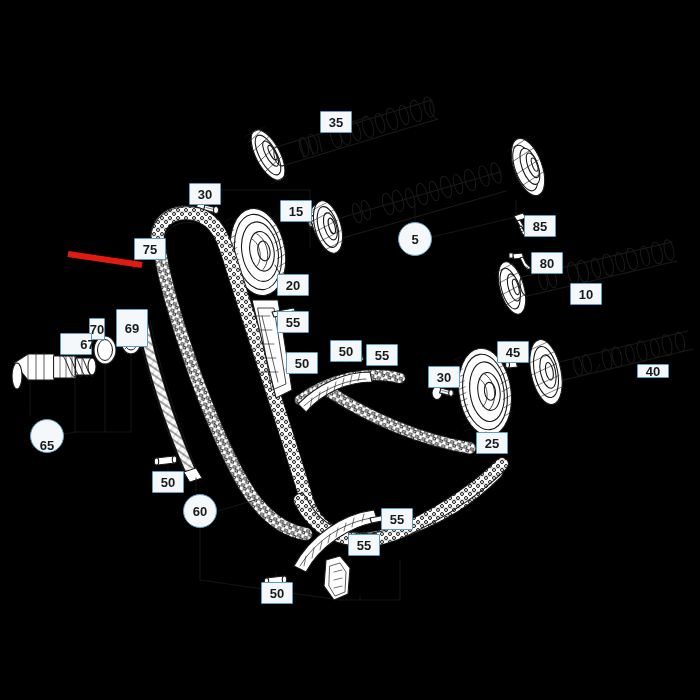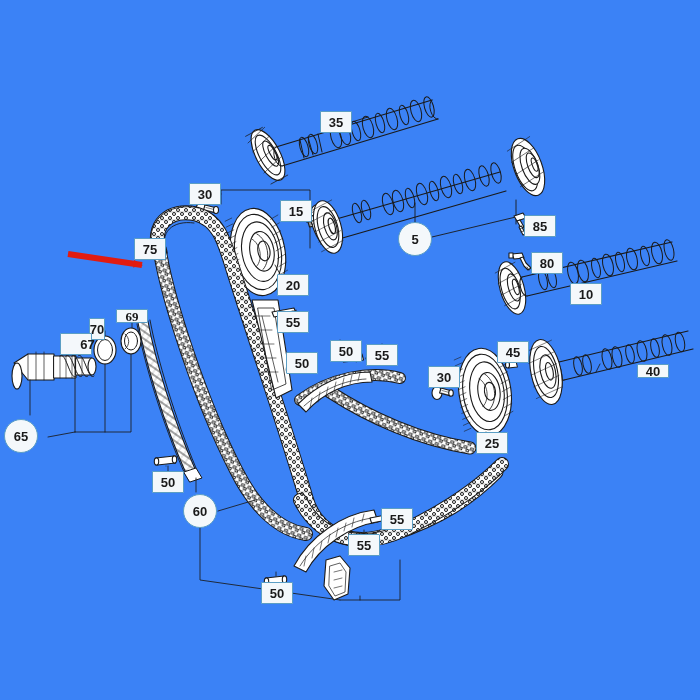--- a/index.html
+++ b/index.html
@@ -4,21 +4,21 @@
 <style>
   html, body {
     margin: 0;
     padding: 0;
     background: #ffffff;
   }
   #stage {
     position: relative;
     width: 700px;
     height: 700px;
-    background: #3b82f6;
+    background: #000000;
     font-family: "Liberation Sans", sans-serif;
     overflow: hidden;
   }
   #art {
     position: absolute;
     left: 0;
     top: 0;
     width: 700px;
     height: 700px;
   }
@@ -481,30 +481,30 @@
       </div>
       <div class="callout box" style="left: 134px; top: 238px; width: 32px; height: 22px;">
         <span>75</span>
       </div>
       <div class="callout box" style="left: 277px; top: 274px; width: 32px; height: 22px;">
         <span>20</span>
       </div>
       <div class="callout box" style="left: 277px; top: 311px; width: 32px; height: 22px;">
         <span>55</span>
       </div>
-      <div class="callout box" style="left: 116px; top: 309px; width: 32px; height: 14px; font-family: Liberation Serif, serif;">
+      <div class="callout box" style="left: 116px; top: 309px; width: 32px; height: 38px;">
         <span>69</span>
       </div>
       <div class="callout box" style="left: 89px; top: 318px; width: 16px; height: 22px;">
         <span>70</span>
       </div>
       <div class="callout box" style="left: 60px; top: 333px; width: 32px; height: 22px; padding-left: 23px;">
         <span>67</span>
       </div>
-      <div class="callout circle" style="left: 4px; top: 419px; width: 34px; height: 34px;">
+      <div class="callout circle" style="left: 30px; top: 419px; width: 34px; height: 34px; align-items: flex-end;">
         <span>65</span>
       </div>
       <div class="callout box" style="left: 286px; top: 352px; width: 32px; height: 22px;">
         <span>50</span>
       </div>
       <div class="callout box" style="left: 330px; top: 340px; width: 32px; height: 22px;">
         <span>50</span>
       </div>
       <div class="callout box" style="left: 366px; top: 344px; width: 32px; height: 22px;">
         <span>55</span>

